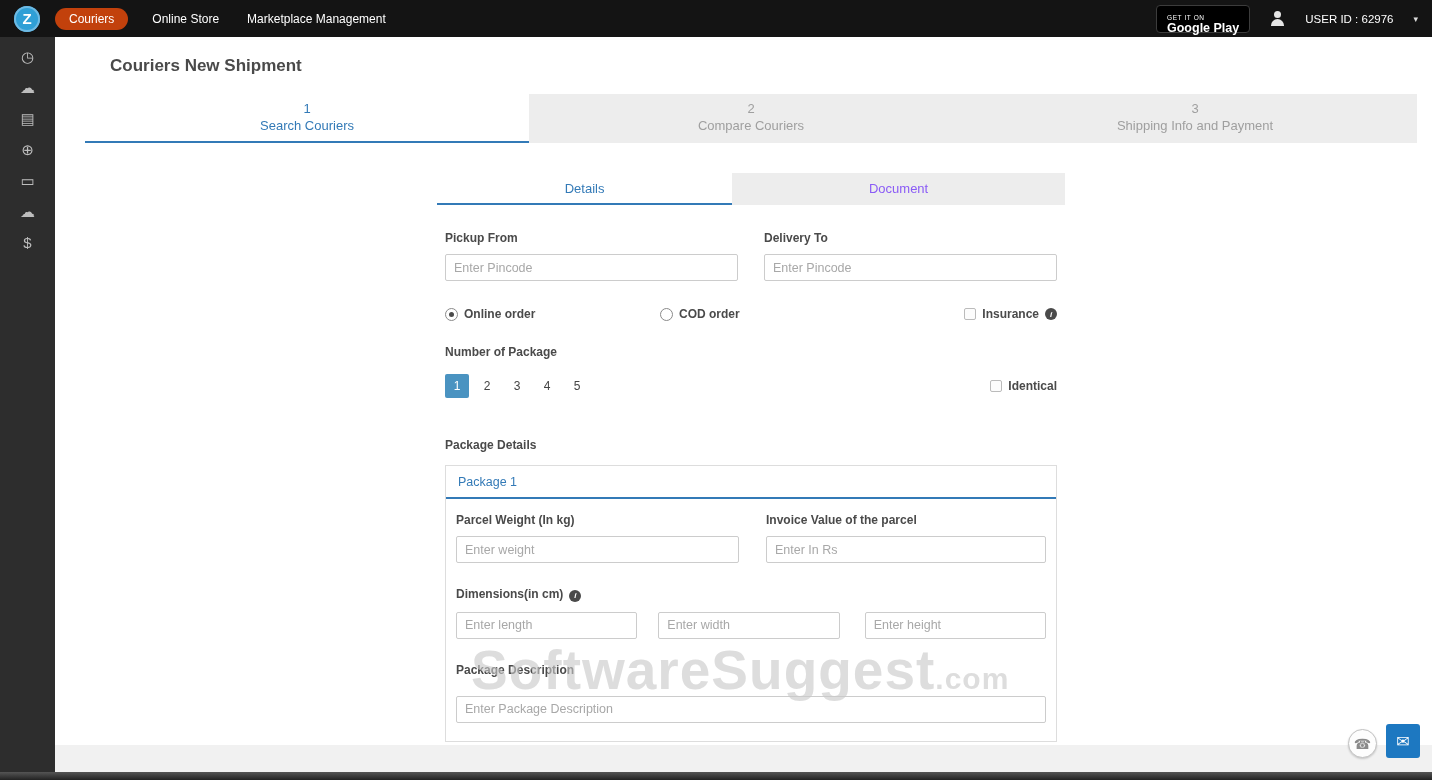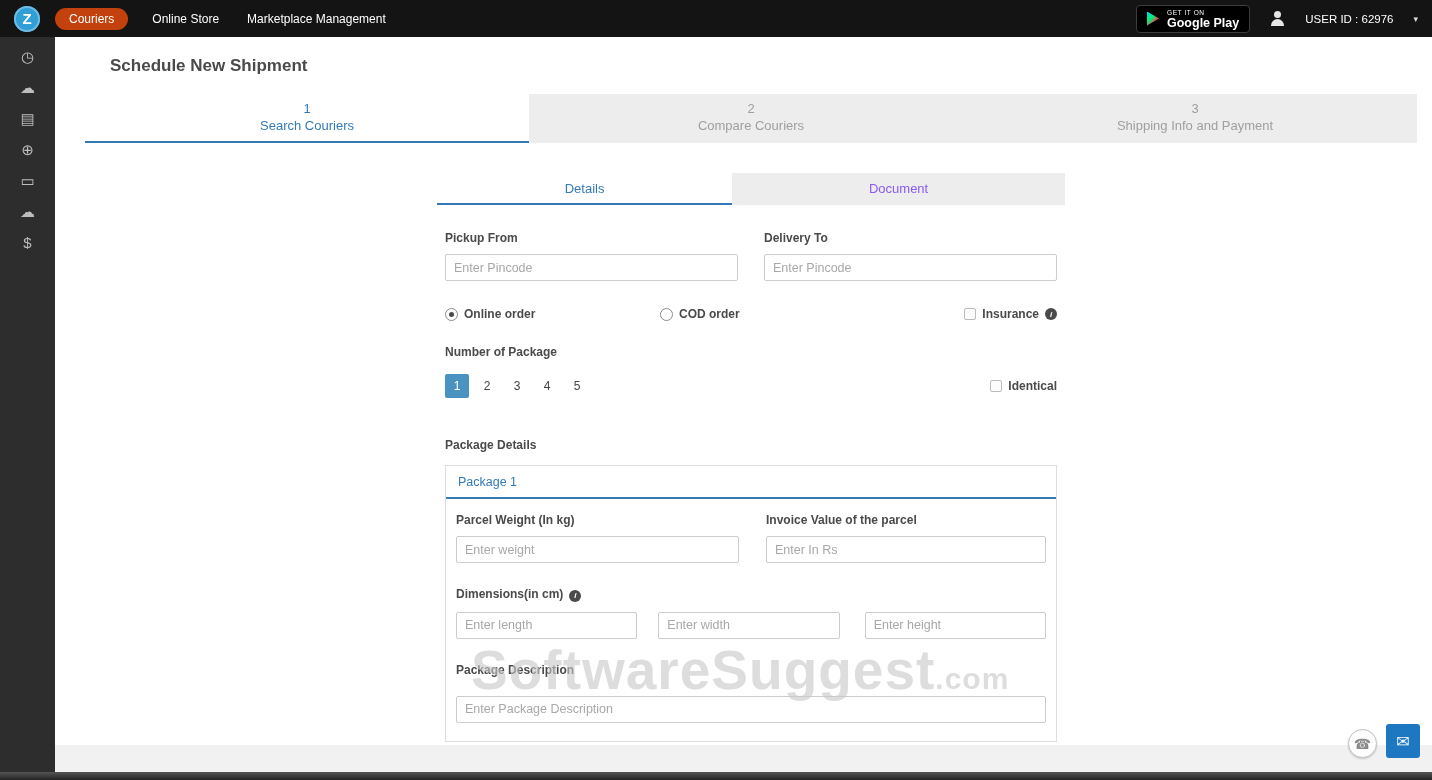--- a/index.html
+++ b/index.html
@@ -8,21 +8,21 @@
 
   
   .topbar { height:37px; background:#141414; display:flex; align-items:center; padding:0 14px; }
   .logo { width:26px; height:26px; border-radius:50%; background:#2f9fd6; color:#fff; font-weight:bold;
           display:flex; align-items:center; justify-content:center; font-size:15px; margin-right:15px;
           box-shadow:0 0 0 2px #6fb9e2 inset; cursor:pointer; }
   .nav-item { color:#fff; font-size:12px; margin-right:28px; cursor:pointer; }
   .nav-item.active { background:#c2410c; padding:4px 14px; border-radius:11px; margin-right:24px; }
   .topbar-right { margin-left:auto; display:flex; align-items:center; gap:20px; }
   .gplay { background:#000; border:1px solid #3c3c3c; border-radius:4px; height:28px; display:flex;
-           align-items:center; padding:0 10px; gap:8px; cursor:pointer; }
+           align-items:center; padding:0 10px; gap:8px; cursor:pointer;flex-direction:column; }
   .gplay-triangle { width:12px; height:14px;
            background:linear-gradient(135deg,#00d7fe 0%,#00f076 40%,#ff3a44 70%,#ffc900 100%);
            clip-path:polygon(0 0,100% 50%,0 100%); }
   .gplay-l1 { font-size:6.5px; color:#fff; letter-spacing:.6px; line-height:8px; }
   .gplay-l2 { font-size:12.5px; color:#fff; font-weight:bold; line-height:12px; }
   .user-box { display:flex; align-items:center; gap:20px; color:#fff; font-size:11.5px; cursor:pointer; }
   .person-icon { width:15px; height:15px; position:relative; }
   .person-icon .p-head { position:absolute; top:0; left:4px; width:7px; height:7px; border-radius:50%; background:#e6e6e6; }
   .person-icon .p-body { position:absolute; bottom:0; left:1px; width:13px; height:7px; border-radius:7px 7px 0 0; background:#e6e6e6; }
   .caret { font-size:9px; color:#ddd; }
@@ -135,21 +135,21 @@
     <div class="side-icon">◷</div>
     <div class="side-icon">☁</div>
     <div class="side-icon">▤</div>
     <div class="side-icon">⊕</div>
     <div class="side-icon">▭</div>
     <div class="side-icon">☁</div>
     <div class="side-icon">$</div>
   </div>
 
   <div class="main">
-    <div class="page-title">Schedule New Shipment</div>
+    <div class="page-title">Couriers New Shipment</div>
 
     <div class="card">
 
       <div class="stepper">
         <div class="step active">
           <span class="step-num">1</span>
           <span>Search Couriers</span>
         </div>
         <div class="step">
           <span class="step-num">2</span>

